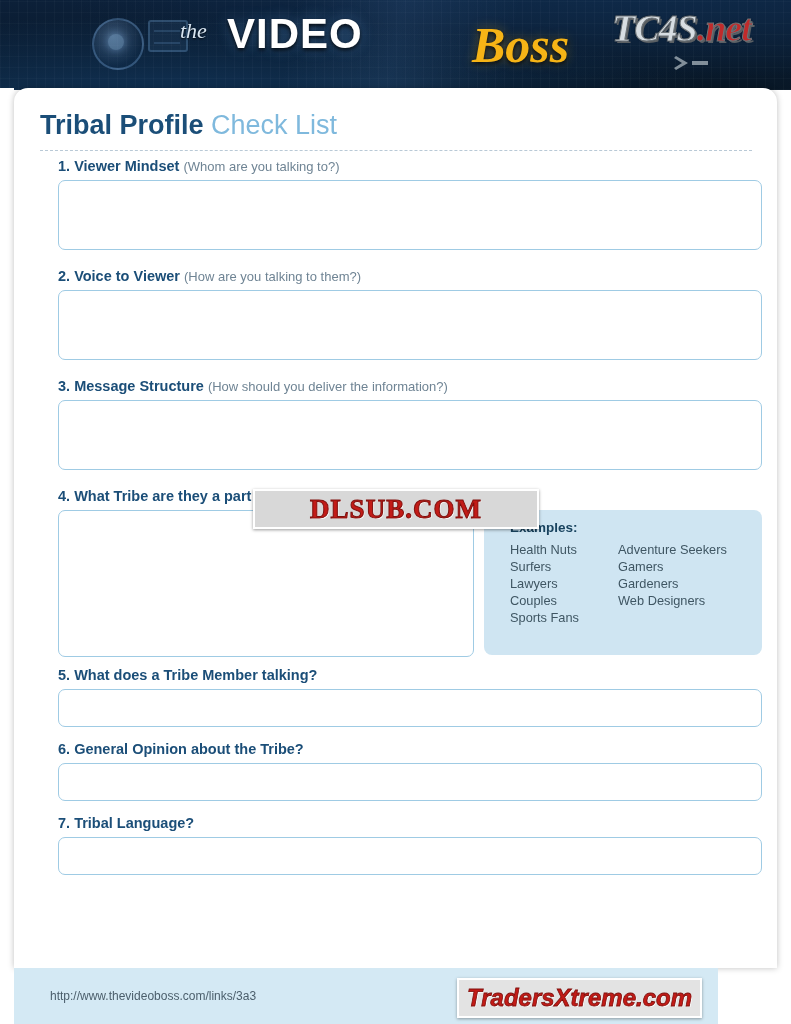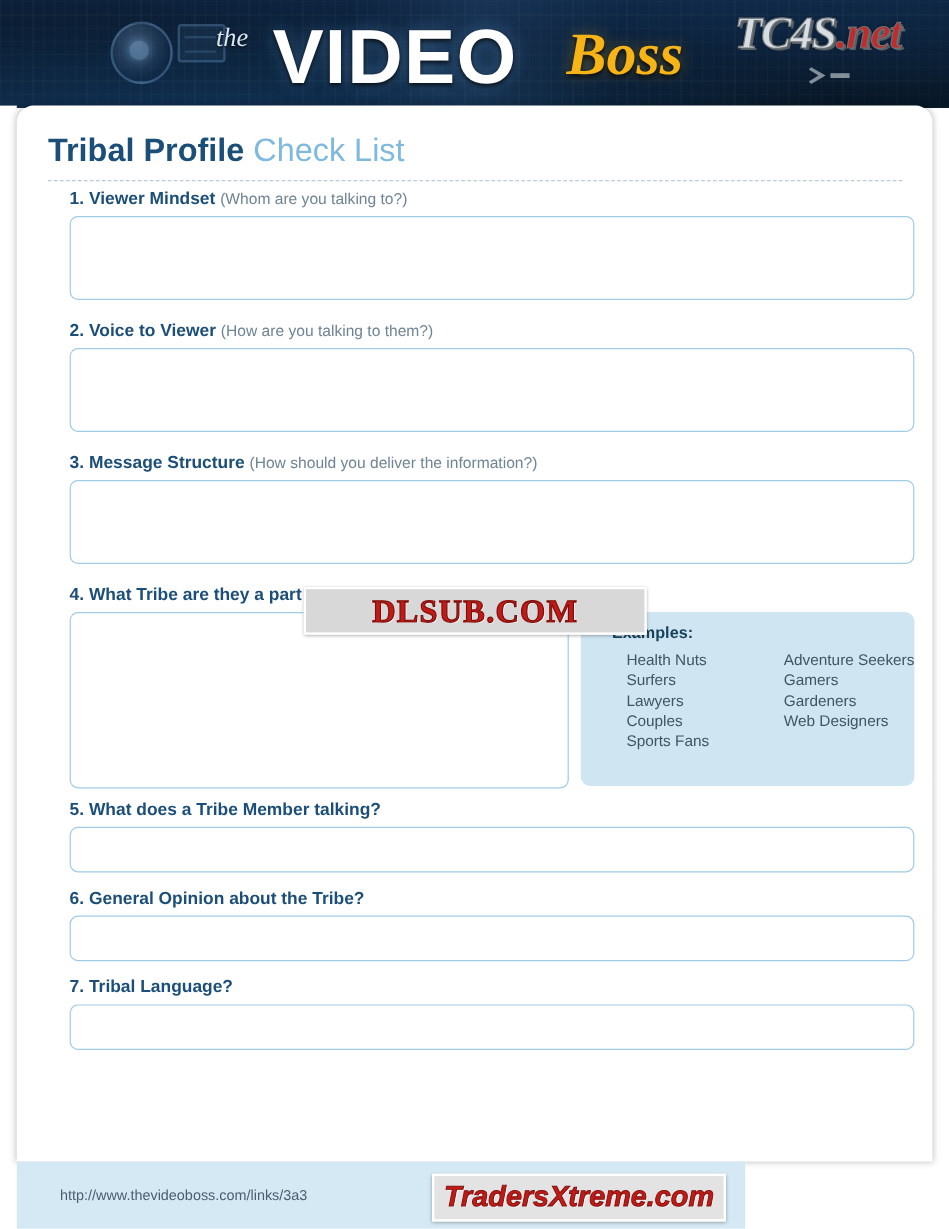--- a/index.html
+++ b/index.html
@@ -69,21 +69,21 @@
   .logo .the {
     position:absolute; left: 10px; top: 12px;
     font-family: "Liberation Serif", serif;
     font-style: italic; font-size: 22px;
     color: #d9e6f2;
     text-shadow: 0 1px 2px rgba(0,0,0,.8);
   }
   .logo .video {
     position:absolute; left: 57px; top: 4px;
     font-family: "Liberation Sans", sans-serif;
-    font-weight: bold; font-size: 64px; letter-spacing: 1px;
+    font-weight: bold; font-size: 42px; letter-spacing: 1px;
     color: #ffffff;
     text-shadow: 0 2px 4px rgba(0,0,0,.85), 0 0 14px rgba(120,190,255,.35);
   }
   .logo .boss {
     position:absolute; left: 302px; top: 10px;
     font-family: "Liberation Serif", serif;
     font-style: italic; font-weight: bold; font-size: 50px;
     color: #f6b416;
     text-shadow: 0 2px 4px rgba(0,0,0,.8), 0 0 12px rgba(246,180,22,.35);
   }
@@ -156,21 +156,21 @@
   }
   .examples {
     position:absolute; right: 0; top: 0;
     width: 278px; height: 145px;
     background: #cfe5f2; border-radius: 8px;
   }
   .examples h4 {
     margin: 10px 0 6px 26px; font-size: 13.5px; color: #18435f;
   }
   .examples .cols {
-    display: flex; margin-left: 38px; justify-content: space-between;
+    display: flex; margin-left: 26px;
   }
   .examples .col {
     font-size: 12.8px; color: #3f5663; line-height: 17px;
   }
   .examples .col.left { width: 108px; }
 
   
   .dlsub {
     position: absolute; left: 253px; top: 489px;
     width: 282px; height: 36px;
@@ -184,21 +184,21 @@
     font-weight: bold; font-size: 27px; letter-spacing: 1px;
     color: #c21b17;
     -webkit-text-stroke: 1px #7e0f0c;
     text-shadow: 1px 1px 0 #ffffff;
   }
 
   
   .footer {
     position: absolute;
     left: 14px; top: 968px;
-    width: 607px; height: 56px;
+    width: 704px; height: 56px;
     background: #d4e9f4;
   }
   .footer-url {
     position: absolute; left: 36px; top: 21px;
     font-size: 12px; color: #4b5e6b;
   }
   .footer-brand {
     position: absolute; right: 16px; top: 10px;
     height: 36px;
     display:flex; align-items:center; padding: 0 8px;

